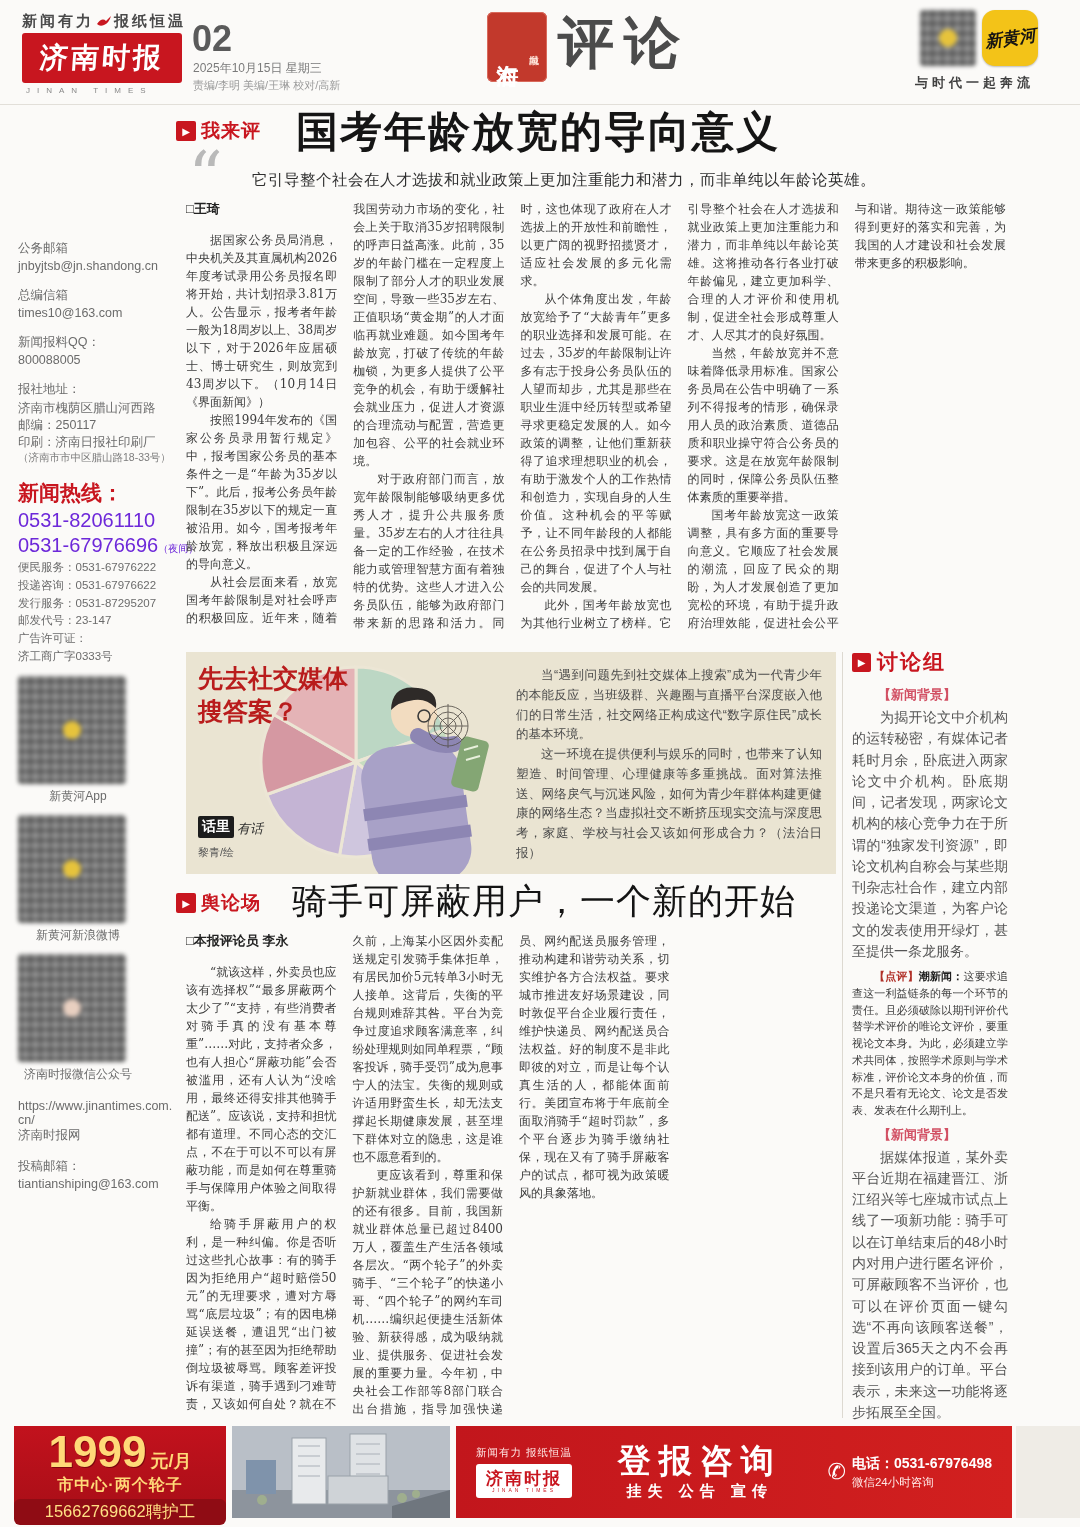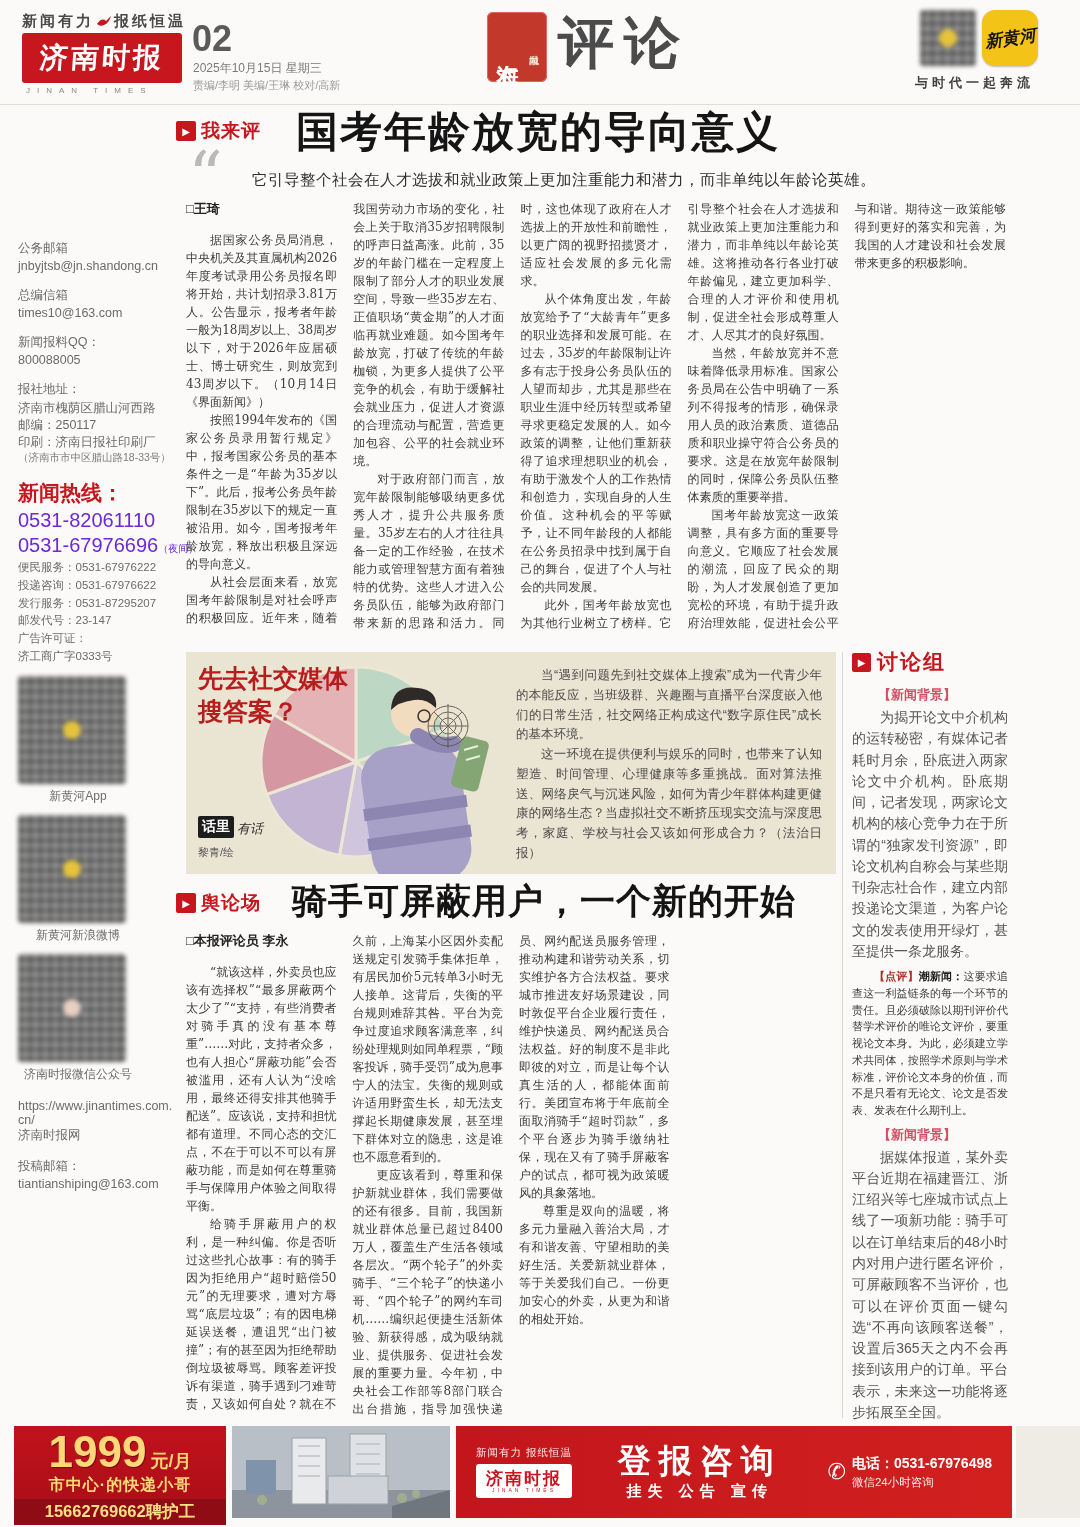--- a/index.html
+++ b/index.html
@@ -51,21 +51,21 @@
   .c-stamp { position:absolute; left:12px; bottom:36px; display:flex; align-items:flex-end; gap:3px; z-index:2; }
   .c-stamp .blk { background:#1c1c1c; color:#fff; font-weight:bold; font-size:14px; padding:2px 4px; border-radius:2px; }
   .c-stamp .scr { font-family:"DejaVu Serif", serif; font-style:italic; font-size:13px; color:#2a2a2a; }
   .c-artist { position:absolute; left:12px; bottom:14px; font-size:11px; color:#555; z-index:2; }
   .c-text { position:absolute; left:330px; top:14px; width:306px; }
   .c-text p { font-size:12.5px; line-height:1.58; color:#4a4a4a; text-indent:2em; text-align:justify; }
   .c-src { color:#4a4a4a; }
 
   
   .lab2 { left:176px; top:890px; }
-  .h2 { left:292px; top:878px; font-size:35px; font-weight:bold; color:#141414; letter-spacing:1px; }
+  .h2 { left:292px; top:878px; font-size:35px; font-weight:normal; color:#141414; letter-spacing:1px; }
   .art2-body { left:186px; top:932px; width:650px; height:486px; column-count:4; column-gap:16px; column-fill:auto; overflow:hidden; }
 
   
   .vrule { left:842px; top:652px; width:1px; height:766px; background:#ddd9d1; }
   .discussion { left:852px; top:648px; width:156px; height:774px; overflow:hidden; }
   .d-head { display:flex; align-items:center; gap:6px; margin-bottom:10px; }
   .d-head .arr { width:19px; height:19px; background:#c8161f; color:#fff; font-size:10px; display:flex; align-items:center; justify-content:center; border-radius:2px; }
   .d-head .txt { color:#c8161f; font-weight:bold; font-size:21px; letter-spacing:2px; }
   .d-tag { font-size:13px; font-weight:bold; color:#d25064; text-indent:2em; margin:6px 0 3px; }
   .d-bgtext { font-size:14px; line-height:1.52; color:#555; text-indent:2em; text-align:justify; }
@@ -85,21 +85,21 @@
   .sb-line { font-size:11.5px; color:#6b6b6b; line-height:1.55; }
   .sb-qr { width:108px; height:108px; margin:10px 0 4px; }
   .sb-qrlabel { font-size:12px; color:#6b6b6b; text-align:center; width:120px; }
 
   
   .ad-care { left:14px; top:1426px; width:212px; height:92px; background:linear-gradient(#c2121d,#a80e17); color:#ffd978; text-align:center; padding-top:4px; }
   .ad-care .row1 { display:flex; align-items:baseline; justify-content:center; gap:4px; }
   .ad-care .price { font-size:44px; font-weight:bold; line-height:1; text-shadow:1px 1px 0 #7c060d; }
   .ad-care .unit { font-size:18px; font-weight:bold; }
   .ad-care .l2 { font-size:16px; font-weight:bold; letter-spacing:1px; margin-top:1px; }
-  .ad-care .l3 { background:#8f0c14; color:#ffe084; font-size:16.5px; font-weight:bold; margin-top:3px; padding:2px 0; }
+  .ad-care .l3 { background:#8f0c14; color:#ffe084; font-size:16.5px; font-weight:normal; margin-top:3px; padding:2px 0;border-radius:6px; }
   .ad-photo { left:232px; top:1426px; width:218px; height:92px; background:linear-gradient(#c9cdd2,#9aa2ab); overflow:hidden; }
   .ad-paper { left:456px; top:1426px; width:556px; height:92px; background:linear-gradient(90deg,#c2161c,#d2201f); display:flex; align-items:center; padding:0 20px; gap:16px; color:#fff; }
   .ap-col1 { display:flex; flex-direction:column; align-items:center; }
   .ap-slogan { font-size:10.5px; letter-spacing:1px; color:#ffe9e7; white-space:nowrap; }
   .ap-logo { background:#fff; border-radius:3px; width:96px; height:34px; margin-top:4px; display:flex; flex-direction:column; align-items:center; justify-content:center; }
   .ap-logo .b { color:#c8161f; font-family:"DejaVu Serif", serif; font-weight:bold; font-size:17px; letter-spacing:2px; line-height:1; }
   .ap-logo .s { color:#c8161f; font-size:5px; letter-spacing:3px; }
   .ap-col2 { flex:1; text-align:center; }
   .ap-title { font-size:33px; font-weight:bold; letter-spacing:8px; line-height:1.1; }
   .ap-items { font-size:15px; font-weight:bold; letter-spacing:6px; margin-top:3px; }
@@ -268,21 +268,20 @@
   <div class="abs lab2 red-label">
     <span class="arr">▶</span>
     <span class="txt">舆论场</span>
   </div>
   <div class="abs h2">骑手可屏蔽用户，一个新的开始</div>
   <div class="abs art2-body">
     <div class="byline">□本报评论员  李永</div>
     <p class="bodyp">“就该这样，外卖员也应该有选择权”“最多屏蔽两个太少了”“支持，有些消费者对骑手真的没有基本尊重”……对此，支持者众多，也有人担心“屏蔽功能”会否被滥用，还有人认为“没啥用，最终还得安排其他骑手配送”。应该说，支持和担忧都有道理。不同心态的交汇点，不在于可以不可以有屏蔽功能，而是如何在尊重骑手与保障用户体验之间取得平衡。</p>
     <p class="bodyp">给骑手屏蔽用户的权利，是一种纠偏。你是否听过这些扎心故事：有的骑手因为拒绝用户“超时赔偿50元”的无理要求，遭对方辱骂“底层垃圾”；有的因电梯延误送餐，遭诅咒“出门被撞”；有的甚至因为拒绝帮助倒垃圾被辱骂。顾客差评投诉有渠道，骑手遇到刁难苛责，又该如何自处？就在不久前，上海某小区因外卖配送规定引发骑手集体拒单，有居民加价5元转单3小时无人接单。这背后，失衡的平台规则难辞其咎。平台为竞争过度追求顾客满意率，纠纷处理规则如同单程票，“顾客投诉，骑手受罚”成为息事宁人的法宝。失衡的规则或许适用野蛮生长，却无法支撑起长期健康发展，甚至埋下群体对立的隐患，这是谁也不愿意看到的。</p>
     <p class="bodyp">更应该看到，尊重和保护新就业群体，我们需要做的还有很多。目前，我国新就业群体总量已超过8400万人，覆盖生产生活各领域各层次。“两个轮子”的外卖骑手、“三个轮子”的快递小哥、“四个轮子”的网约车司机……编织起便捷生活新体验、新获得感，成为吸纳就业、提供服务、促进社会发展的重要力量。今年初，中央社会工作部等8部门联合出台措施，指导加强快递员、网约配送员服务管理，推动构建和谐劳动关系，切实维护各方合法权益。要求城市推进友好场景建设，同时敦促平台企业履行责任，维护快递员、网约配送员合法权益。好的制度不是非此即彼的对立，而是让每个认真生活的人，都能体面前行。美团宣布将于年底前全面取消骑手“超时罚款”，多个平台逐步为骑手缴纳社保，现在又有了骑手屏蔽客户的试点，都可视为政策暖风的具象落地。</p>
-    <p class="bodyp">尊重是双向的温暖，将多元力量融入善治大局，才有和谐友善、守望相助的美好生活。关爱新就业群体，等于关爱我们自己。一份更加安心的外卖，从更为和谐的相处开始。</p>
   </div>
 
   <div class="abs vrule"></div>
   <div class="abs discussion">
     <div class="d-head">
       <span class="arr">▶</span>
       <span class="txt">讨论组</span>
     </div>
     <div class="d-tag">【新闻背景】</div>
     <p class="d-bgtext">为揭开论文中介机构的运转秘密，有媒体记者耗时月余，卧底进入两家论文中介机构。卧底期间，记者发现，两家论文机构的核心竞争力在于所谓的“独家发刊资源”，即论文机构自称会与某些期刊杂志社合作，建立内部投递论文渠道，为客户论文的发表使用开绿灯，甚至提供一条龙服务。</p>
@@ -290,21 +289,21 @@
     <div class="d-tag">【新闻背景】</div>
     <p class="d-bgtext">据媒体报道，某外卖平台近期在福建晋江、浙江绍兴等七座城市试点上线了一项新功能：骑手可以在订单结束后的48小时内对用户进行匿名评价，可屏蔽顾客不当评价，也可以在评价页面一键勾选“不再向该顾客送餐”，设置后365天之内不会再接到该用户的订单。平台表示，未来这一功能将逐步拓展至全国。</p>
     <p class="d-comment"><span class="ctag">【点评】</span><span class="csrc">光明网：</span><span>这一机制将引发怎样的市场涟漪，尚需时间观察。而从数据流转的全局视角看，这只是一个起点。平台将如何分析、处理海量的“屏蔽”数据？能否借此推动派单逻辑、区域运营乃至异常场景应对机制的优化升级，才是关键。</span></p>
   </div>
 
   <div class="abs ad-care">
     <div class="row1">
       <span class="price">1999</span>
       <span class="unit">元/月</span>
     </div>
-    <div class="l2">市中心·的快递小哥</div>
+    <div class="l2">市中心·两个轮子</div>
     <div class="l3">15662769662聘护工</div>
   </div>
 
   <div class="abs ad-photo">
     <svg width="218" height="92" viewBox="0 0 218 92">
       <rect width="218" height="92" fill="#b9bfc7"></rect>
       <rect x="0" y="64" width="218" height="28" fill="#8d949d"></rect>
       <rect x="60" y="12" width="34" height="66" fill="#e8eaec" stroke="#9aa1a9"></rect>
       <rect x="118" y="8" width="36" height="70" fill="#dfe2e5" stroke="#9aa1a9"></rect>
       <rect x="96" y="50" width="60" height="28" fill="#cfd3d7" stroke="#9aa1a9"></rect>

